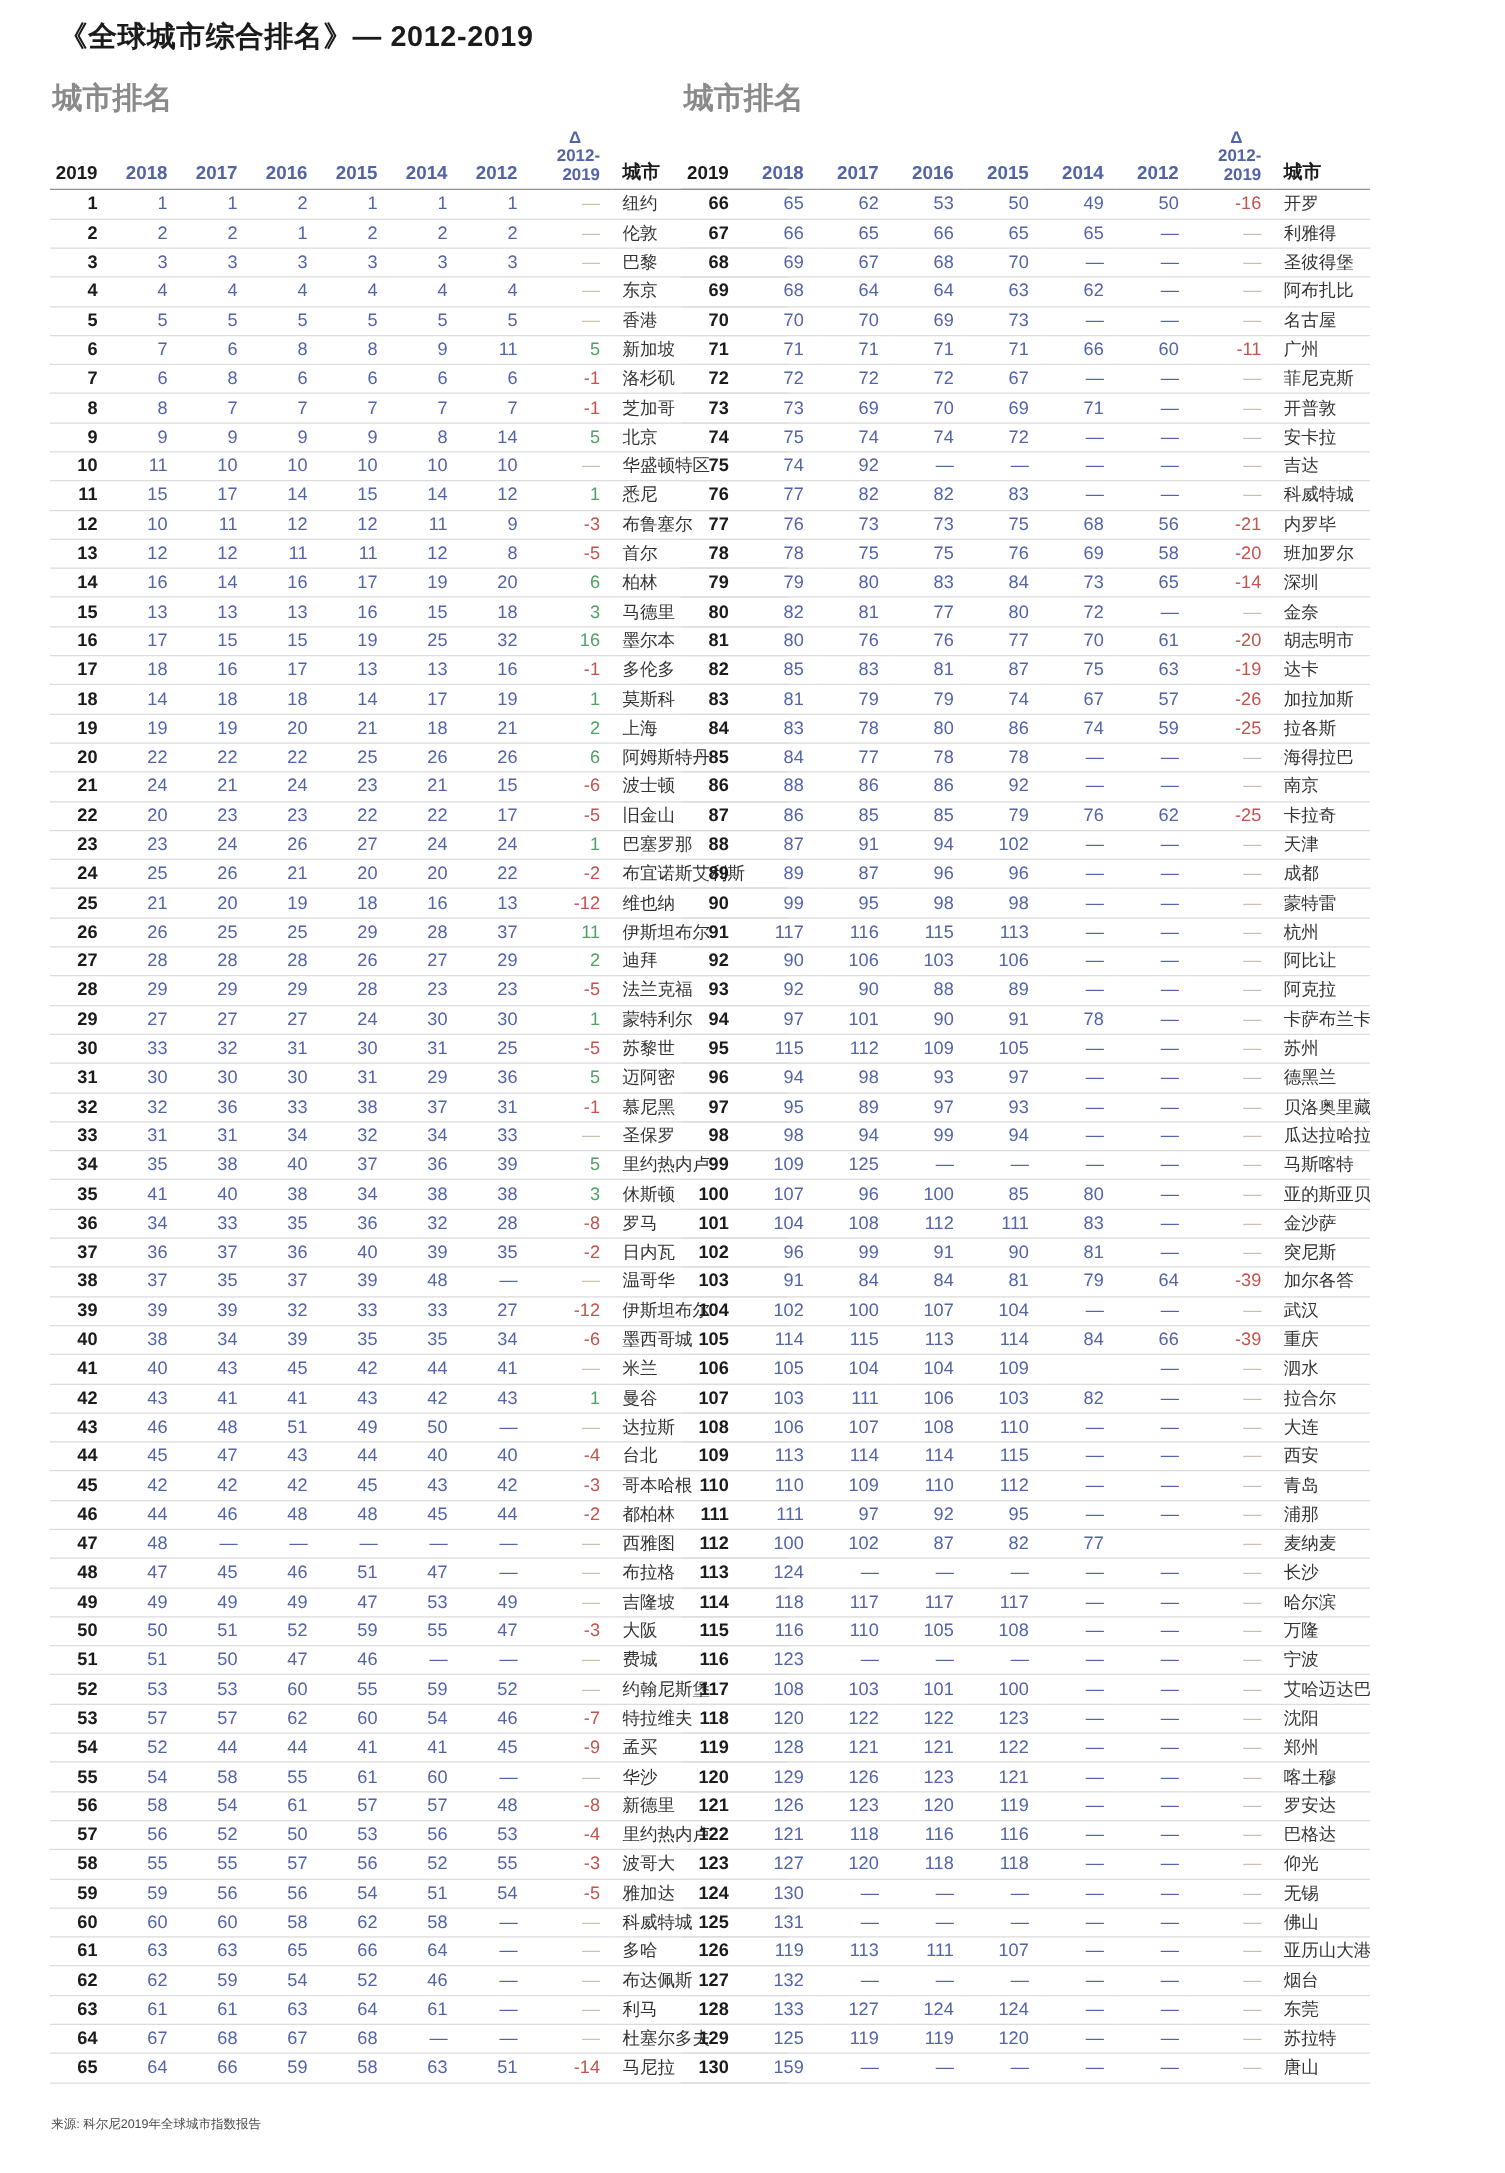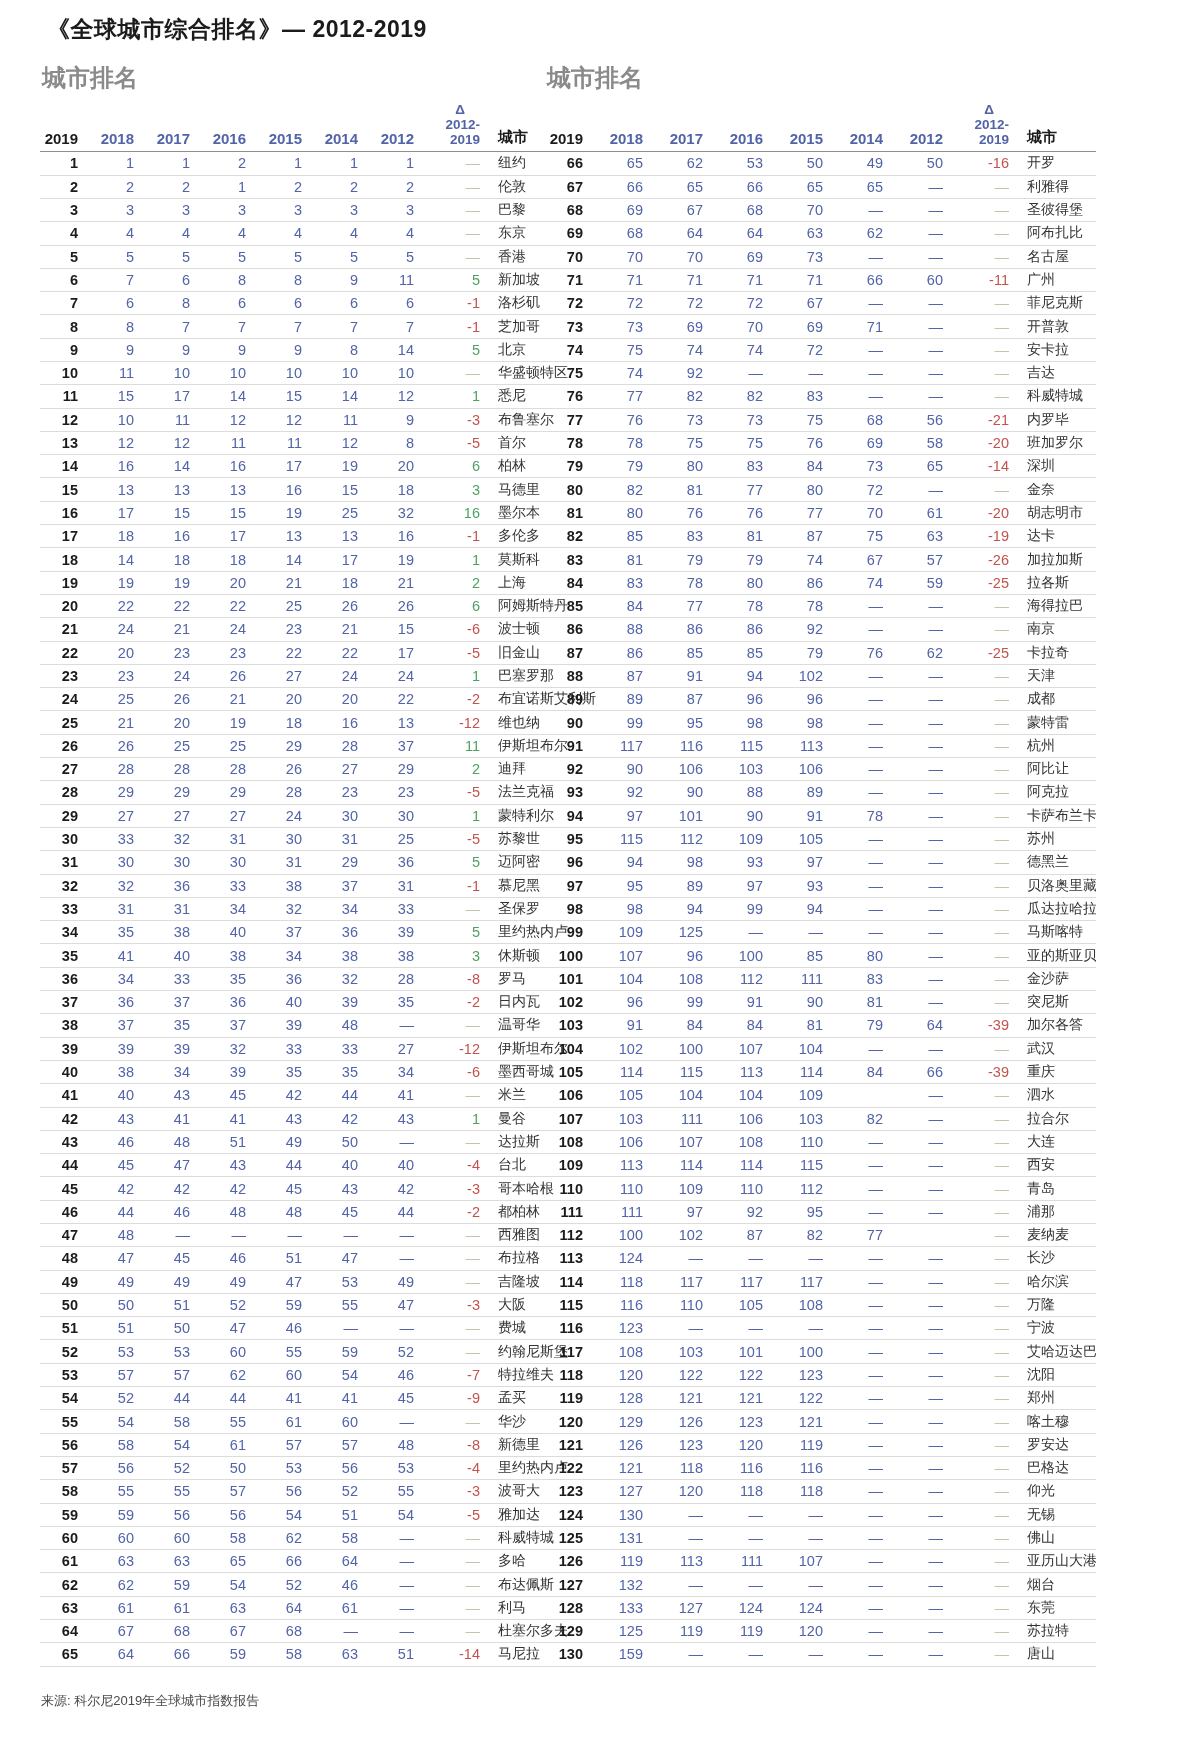--- a/index.html
+++ b/index.html
@@ -28,21 +28,21 @@
   .rank-table td.delta.neg{color:var(--negative-red);}
   .rank-table td.delta.neu{color:var(--neutral-dash);}
   .rank-table td.city{text-align:left;padding:0 0 0 8px;color:#333;font-size:14px;}
   
   .rank-table th:nth-child(1){width:38px;}
   .wrap-left  .rank-table th:nth-child(n+2):nth-child(-n+7){width:46px;}
   .wrap-right .rank-table th:nth-child(n+2):nth-child(-n+7){width:50px;}
   .rank-table th:nth-child(8){width:56px;}
   .wrap-left  .rank-table th:nth-child(9){width:132px;}
   .wrap-right .rank-table th:nth-child(9){width:214px;}
-  #source-note{position:absolute;left:41px;top:1692px;font-size:13px;color:#4a4a4a;}
+  #source-note{position:absolute;left:41px;top:1692px;font-size:10px;color:#4a4a4a;}
 </style>
 </head>
 <body>
 
 <div id="page">
   <div id="page-title">《全球城市综合排名》— 2012-2019</div>
 
   <div class="table-wrap wrap-left">
     <h2 class="section-title">城市排名</h2>
     <table class="rank-table">

